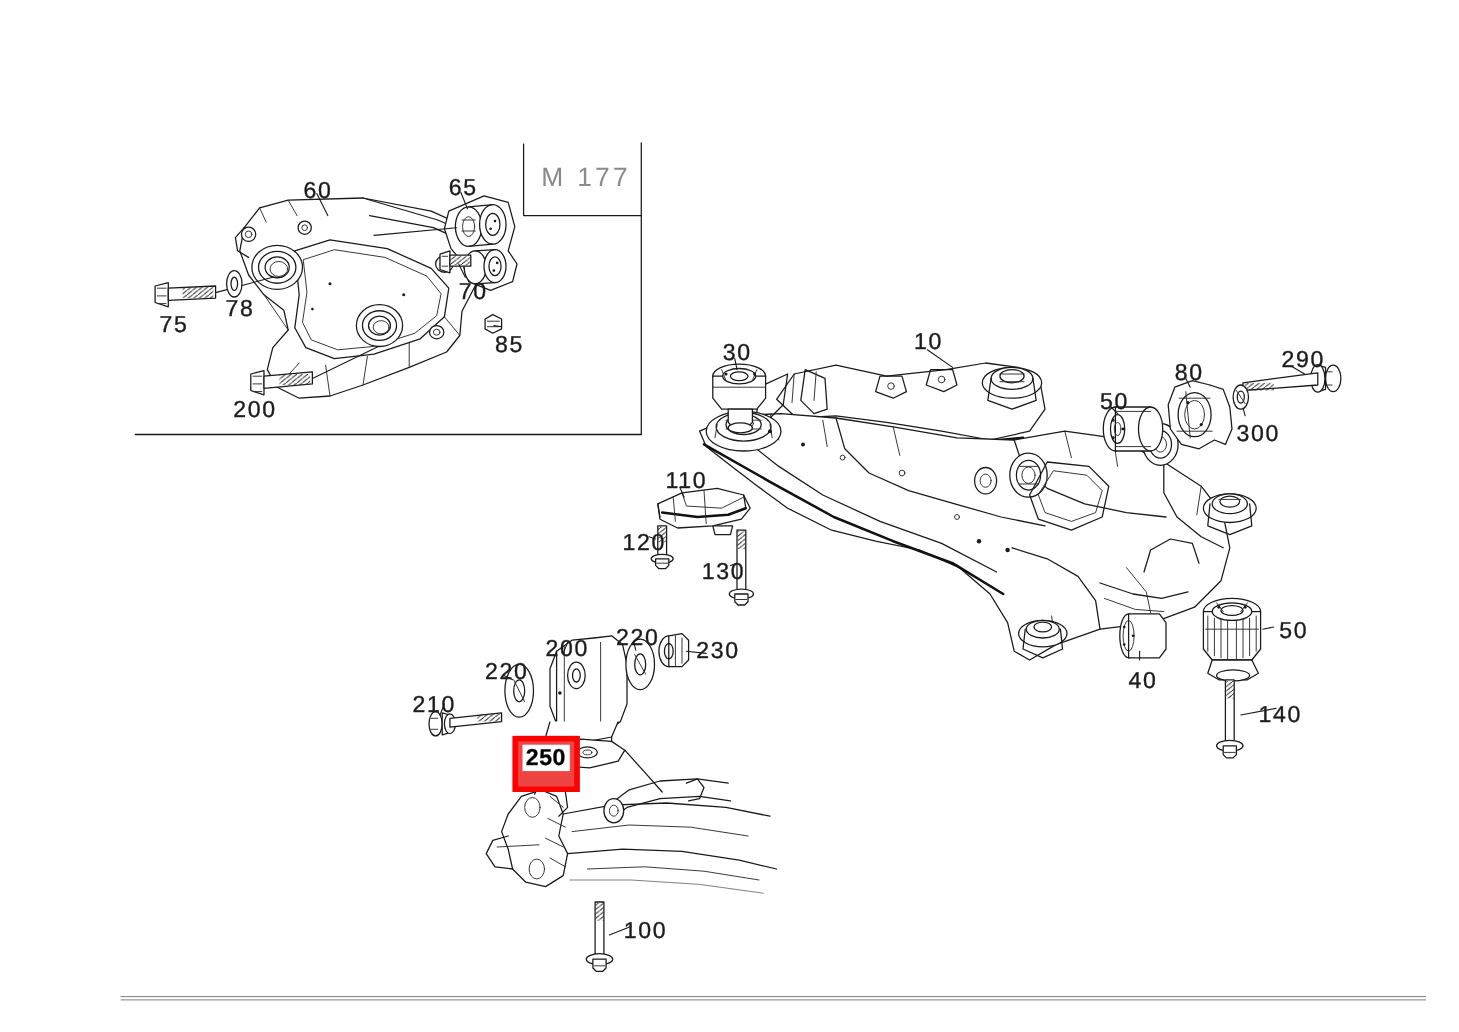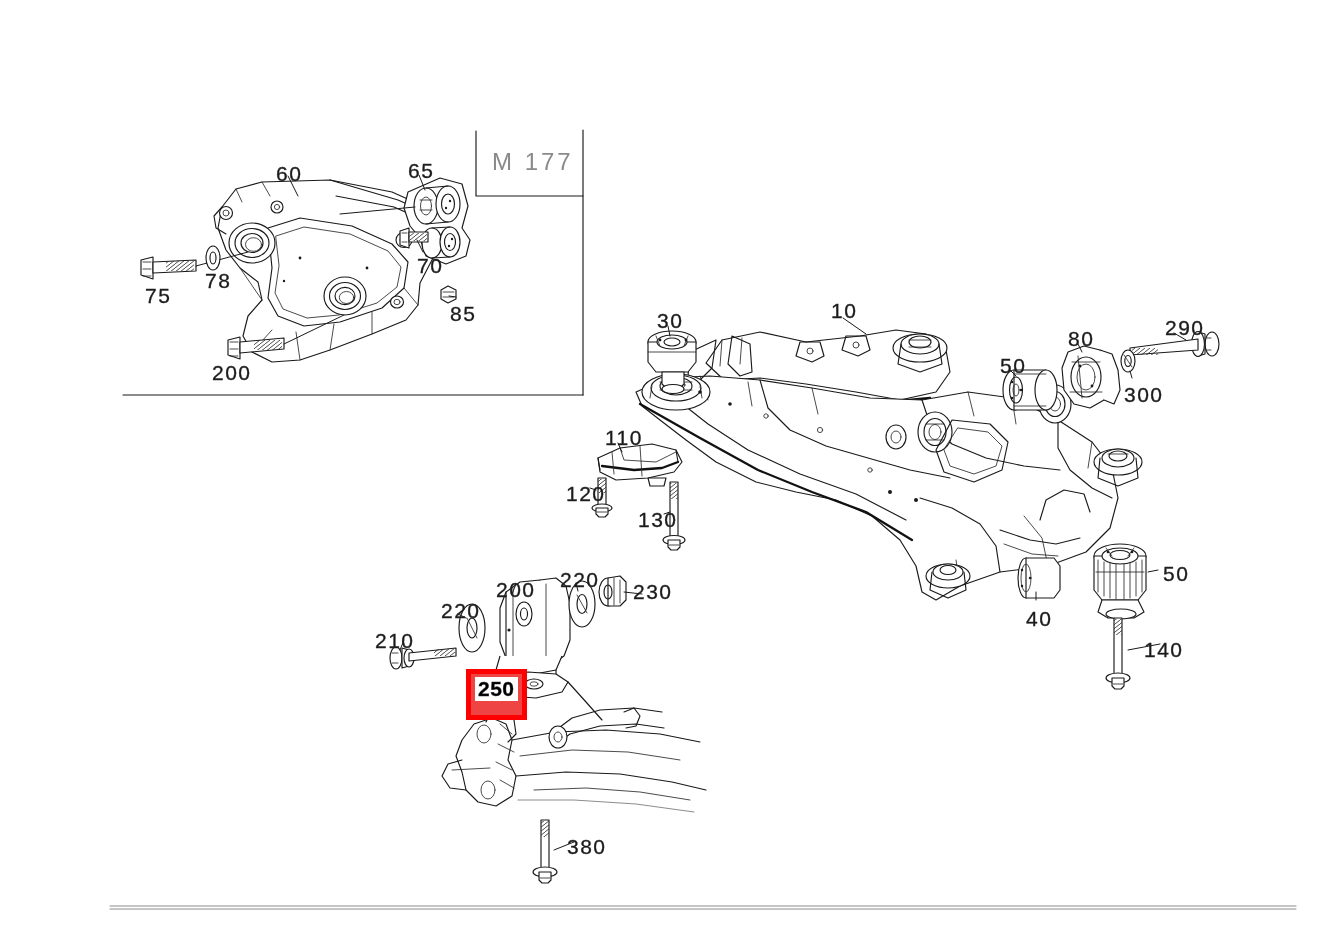--- a/index.html
+++ b/index.html
@@ -562,21 +562,21 @@
       <div class="callout" style="left: 1068px; top: 328px;">80</div>
       <div class="callout" style="left: 605px; top: 427px;">110</div>
       <div class="callout" style="left: 566px; top: 483px;">120</div>
       <div class="callout" style="left: 638px; top: 509px;">130</div>
       <div class="callout" style="left: 1144px; top: 639px;">140</div>
       <div class="callout" style="left: 496px; top: 579px;">200</div>
       <div class="callout" style="left: 375px; top: 630px;">210</div>
       <div class="callout" style="left: 441px; top: 600px;">220</div>
       <div class="callout" style="left: 560px; top: 569px;">220</div>
       <div class="callout" style="left: 633px; top: 581px;">230</div>
-      <div class="callout" style="left: 567px; top: 836px;">380</div>
+      <div class="callout" style="left: 567px; top: 836px;">100</div>
       <div class="callout hl" style="left: 466px; top: 669px;">
         <span class="inner">250</span>
       </div>
       <div class="callout" style="left: 1165px; top: 317px;">290</div>
       <div class="callout" style="left: 1124px; top: 384px;">300</div>
       <div class="variant-tag" style="left: 492px; top: 150px;">M 177</div>
     </div>
 
 </div>
 

